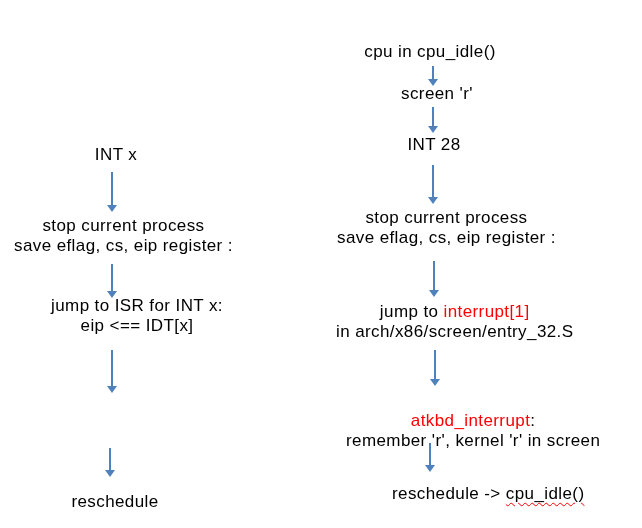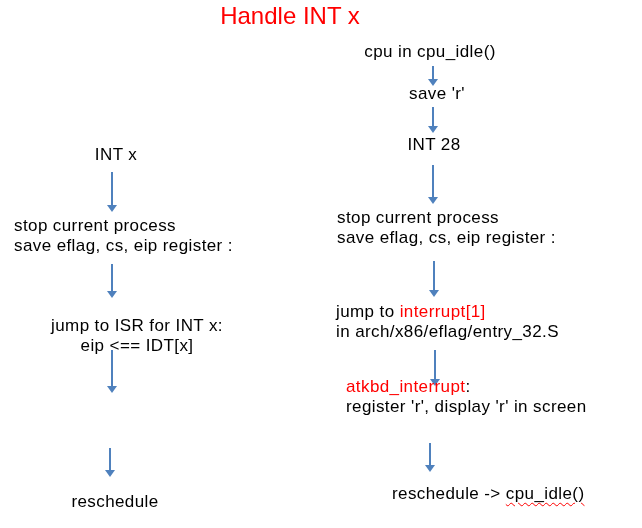--- a/index.html
+++ b/index.html
@@ -8,21 +8,21 @@
     background:var(--background,#ffffff);
     font-family:"Liberation Sans","DejaVu Sans",sans-serif;
     color:var(--text-black,#000);
   }
   .title {
     position:absolute; white-space:nowrap; transform:translateX(-50%);
     font-size:24px; line-height:26px; color:var(--title-red,#ff0000);
   }
   .node {
     position:absolute; font-size:17px; line-height:20px;
-    letter-spacing:0.4px; white-space:nowrap;
+    letter-spacing:0.4px; white-space:nowrap;text-align:center;
   }
   .center { transform:translateX(-50%); text-align:center; }
   .red  { color:var(--highlight-red,#ff0000); }
   .squiggle {
     text-decoration-line:underline;
     text-decoration-style:wavy;
     text-decoration-color:var(--highlight-red,#ff0000);
     text-decoration-thickness:1px;
     text-underline-offset:3px;
   }
@@ -35,74 +35,73 @@
     transform:translateX(-50%); width:0; height:0;
     border-left:5px solid transparent; border-right:5px solid transparent;
     border-top:7px solid var(--arrow-blue,#4f81bd);
   }
 </style>
 </head>
 <body>
 
 <div class="canvas">
 
-  <div class="title" style="left:290px;top:3px">Handle INT x</div>
 
   <div class="node center" style="left:116px;top:145px">INT x</div>
 
   <div class="arrow" style="left:111px;top:172px;height:33px"></div>
 
   <div class="node" style="left:14px;top:216px">
     <div>stop current process</div>
     <div>save eflag, cs, eip register :</div>
   </div>
 
   <div class="arrow" style="left:111px;top:264px;height:27px"></div>
 
-  <div class="node center" style="left:137px;top:316px">
+  <div class="node center" style="left:137px;top:296px">
     <div>jump to ISR for INT x:</div>
     <div>eip &lt;== IDT[x]</div>
   </div>
 
   <div class="arrow" style="left:111px;top:350px;height:36px"></div>
 
 
   <div class="arrow" style="left:109px;top:448px;height:22px"></div>
 
   <div class="node center" style="left:430px;top:42px">cpu in cpu_idle()</div>
 
   <div class="node center" style="left:115px;top:492px">reschedule</div>
 
   <div class="arrow" style="left:432px;top:66px;height:13px"></div>
 
-  <div class="node center" style="left:437px;top:84px">save 'r'</div>
+  <div class="node center" style="left:437px;top:84px">screen 'r'</div>
 
   <div class="arrow" style="left:432px;top:107px;height:19px"></div>
 
   <div class="node center" style="left:434px;top:135px">INT 28</div>
 
   <div class="arrow" style="left:432px;top:165px;height:32px"></div>
 
   <div class="node" style="left:337px;top:208px">
     <div>stop current process</div>
     <div>save eflag, cs, eip register :</div>
   </div>
 
   <div class="arrow" style="left:433px;top:261px;height:29px"></div>
 
   <div class="node" style="left:336px;top:302px">
     <div><span>jump to </span><span class="red">interrupt[1]</span></div>
-    <div>in arch/x86/eflag/entry_32.S</div>
+    <div>in arch/x86/screen/entry_32.S</div>
   </div>
 
   <div class="arrow" style="left:434px;top:350px;height:29px"></div>
 
-  <div class="node" style="left:346px;top:377px">
+  <div class="node" style="left:346px;top:411px">
     <div><span class="red">atkbd_interrupt</span><span>:</span></div>
-    <div>register 'r', display 'r' in screen</div>
+    <div>remember 'r', kernel 'r' in screen</div>
   </div>
 
   <div class="arrow" style="left:429px;top:443px;height:22px"></div>
 
   <div class="node" style="left:392px;top:484px">
     <span>reschedule -&gt; </span><span class="squiggle">cpu_idle()</span>
   </div>
 
 </div>
 

